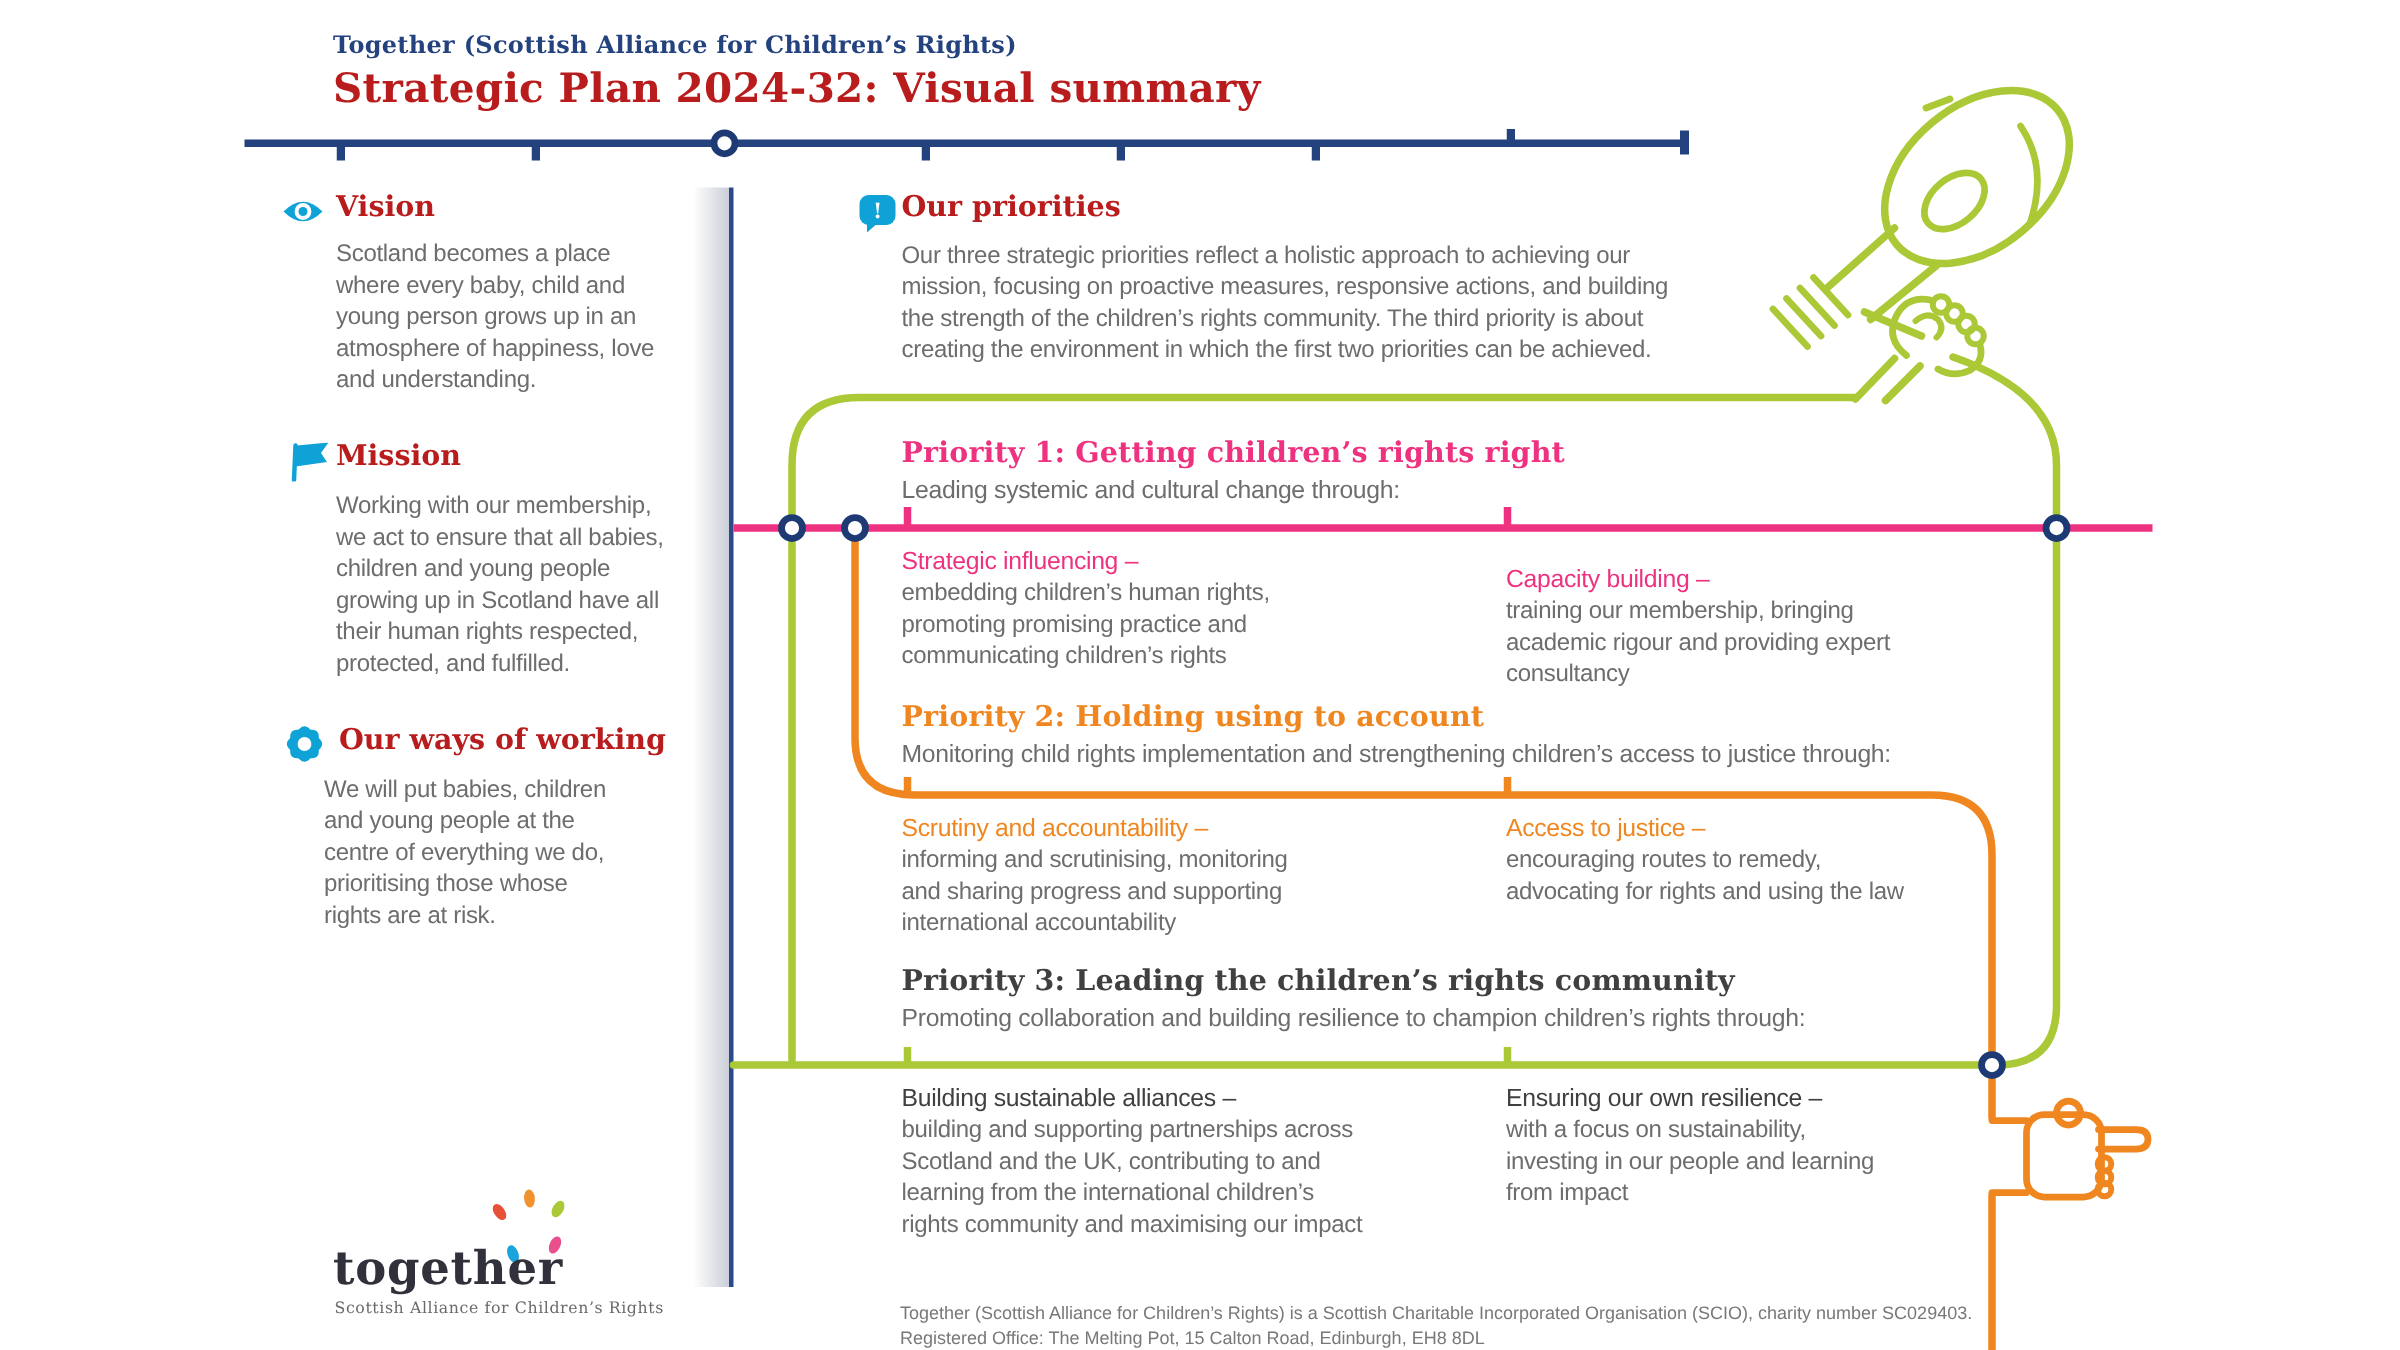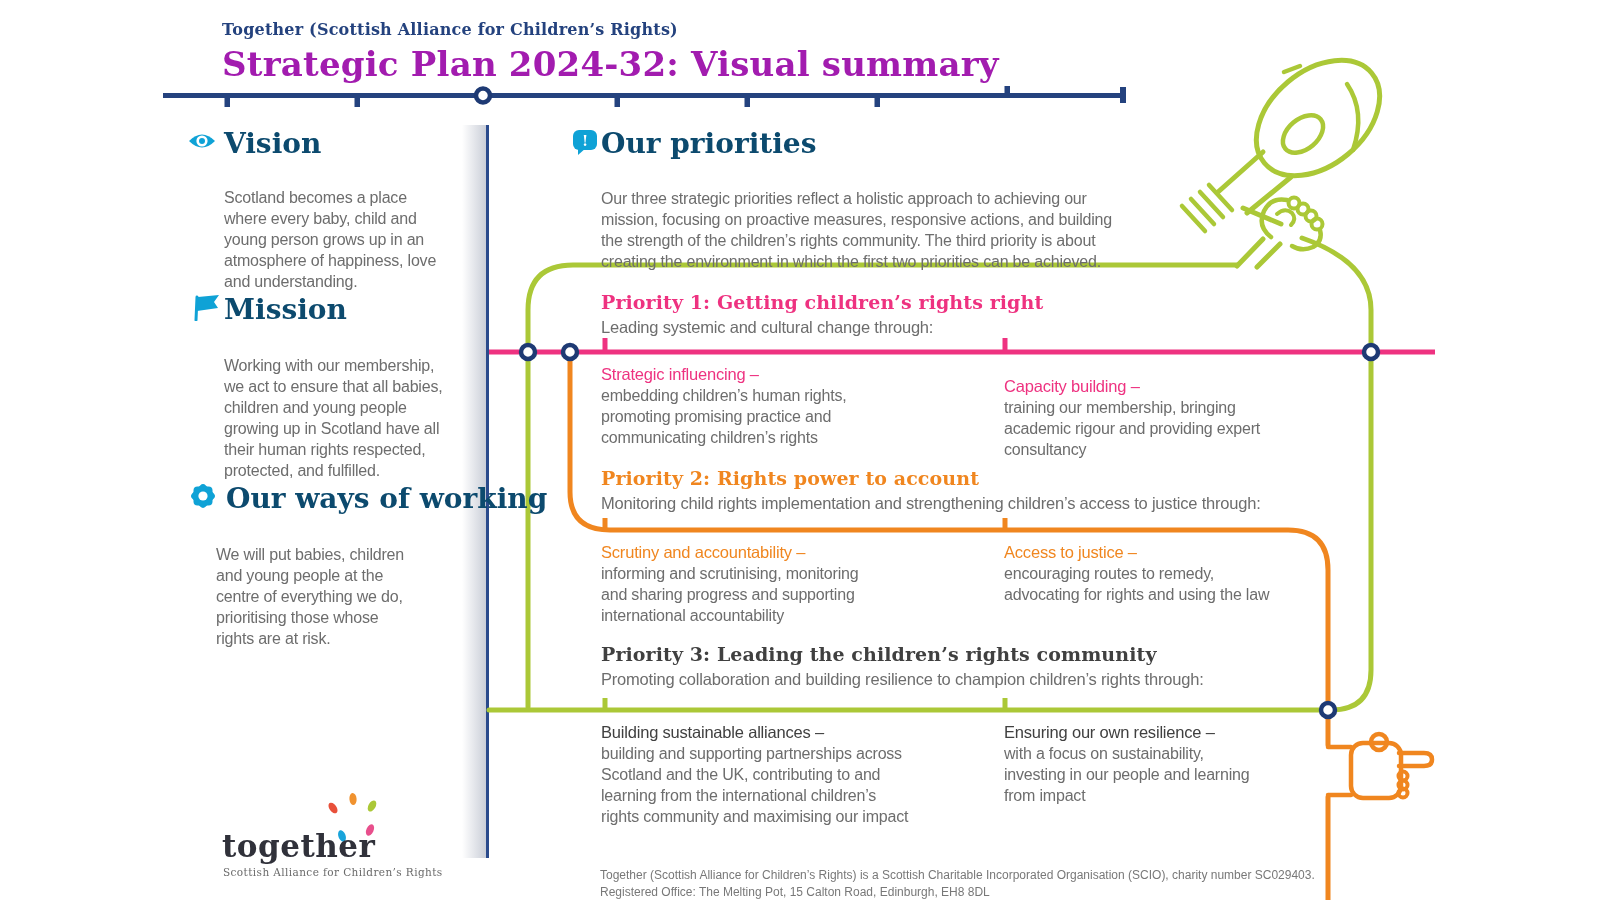--- a/index.html
+++ b/index.html
@@ -2,23 +2,23 @@
 <html><head>
 <meta charset="utf-8">
 <style>
   html,body{margin:0;padding:0;background:#ffffff;}
   .page{position:relative;width:1600px;height:900px;background:#ffffff;overflow:hidden;
         font-family:"Liberation Sans",sans-serif;}
   .art{position:absolute;left:0;top:0;}
   .abs{position:absolute;}
   .serif{font-family:"DejaVu Serif","Liberation Serif",serif;font-weight:bold;}
   .org-line{font-size:16px;color:#24427E;letter-spacing:.2px;}
-  .main-title{font-size:34px;color:#a21caf;letter-spacing:.2px;}
-  .sec-title{font-size:28px;color:#0c4a6e;}
-  .body-text{font-size:16px;line-height:21px;color:#6D6D6D;letter-spacing:-.2px;margin-top:28px;}
+  .main-title{font-size:27px;color:#b91c1c;letter-spacing:.2px;}
+  .sec-title{font-size:19px;color:#b91c1c;}
+  .body-text{font-size:16px;line-height:21px;color:#6D6D6D;letter-spacing:-.2px;}
   .pre{white-space:pre-line;}
   .pr-head{font-size:19px;letter-spacing:.1px;}
   .pr-sub{font-size:16.5px;color:#6D6D6D;letter-spacing:-.2px;}
   .lead{font-size:16.5px;letter-spacing:-.2px;line-height:21px;}
   .c-p1{color:#EE3280;} .c-p2{color:#F0861F;} .c-p3{color:#404040;}
   .col-text{font-size:16px;line-height:21px;color:#6D6D6D;letter-spacing:-.2px;}
   .footer-text{font-size:12px;line-height:17px;color:#787878;letter-spacing:0;}
   .logo-word{font-family:"DejaVu Serif",serif;font-weight:600;font-size:31px;color:#30313A;letter-spacing:.5px;}
   .logo-tag{font-family:"DejaVu Serif",serif;font-size:10.5px;color:#6a6a6a;letter-spacing:.4px;}
 </style>
@@ -193,21 +193,21 @@
 promoting promising practice and
 communicating children’s rights</div>
   </div>
   <div class="abs" style="left:1004px;top:376px;width:340px;">
     <div class="lead c-p1">Capacity building –</div>
     <div class="col-text pre">training our membership, bringing
 academic rigour and providing expert
 consultancy</div>
   </div>
 
-  <div class="abs serif pr-head c-p2" style="left:601px;top:467px;">Priority 2: Rights power to account</div>
+  <div class="abs serif pr-head c-p2" style="left:601px;top:467px;">Priority 2: Holding using to account</div>
   <div class="abs pr-sub" style="left:601px;top:494px;">Monitoring child rights implementation and strengthening children’s access to justice through:</div>
   <div class="abs" style="left:601px;top:542px;width:360px;">
     <div class="lead c-p2">Scrutiny and accountability –</div>
     <div class="col-text pre">informing and scrutinising, monitoring
 and sharing progress and supporting
 international accountability</div>
   </div>
   <div class="abs" style="left:1004px;top:542px;width:340px;">
     <div class="lead c-p2">Access to justice –</div>
     <div class="col-text pre">encouraging routes to remedy,

